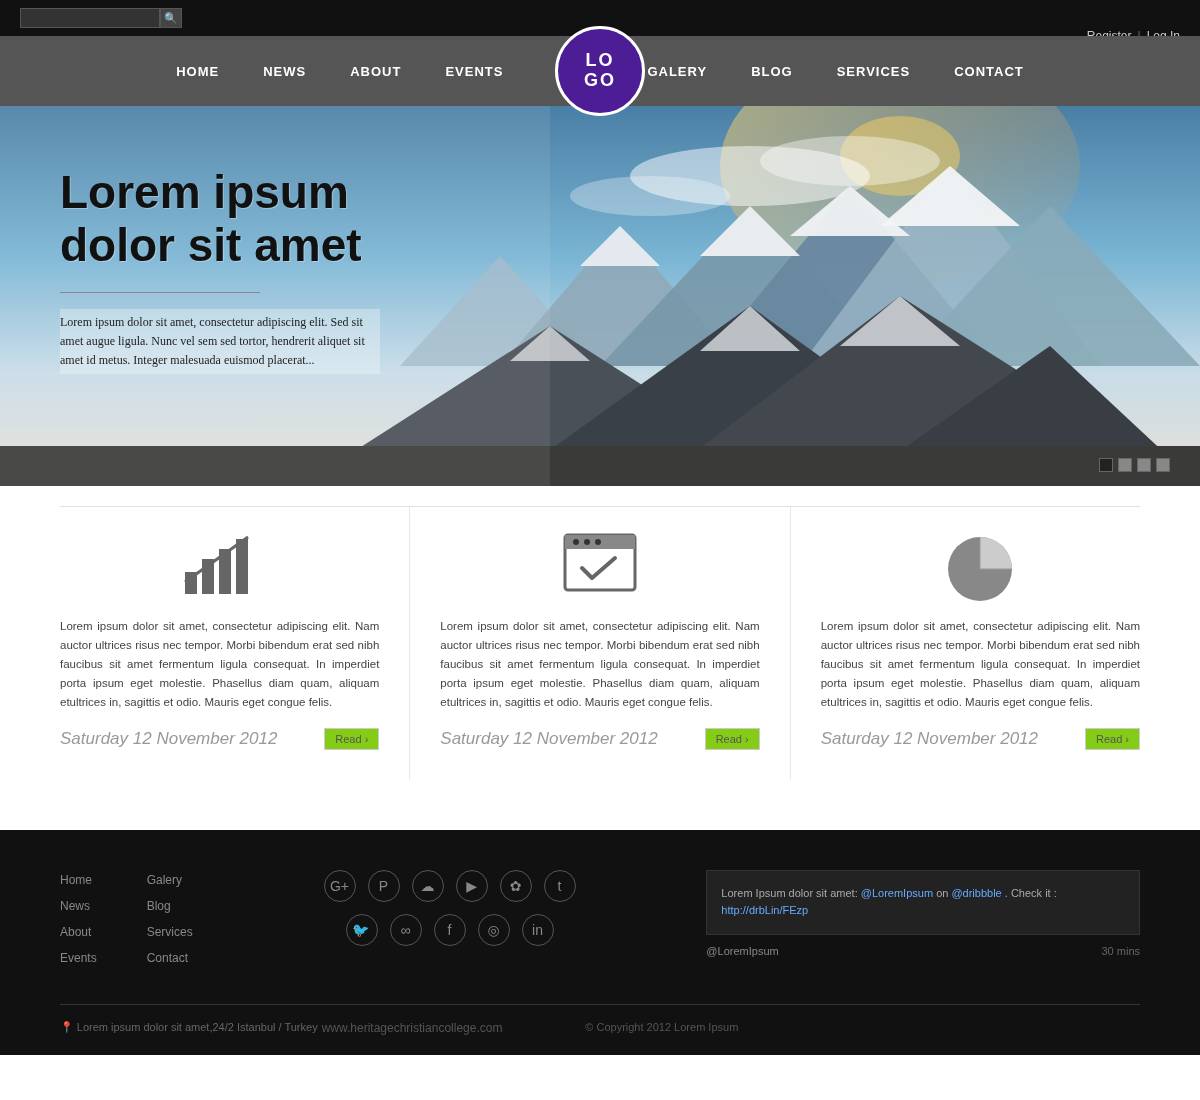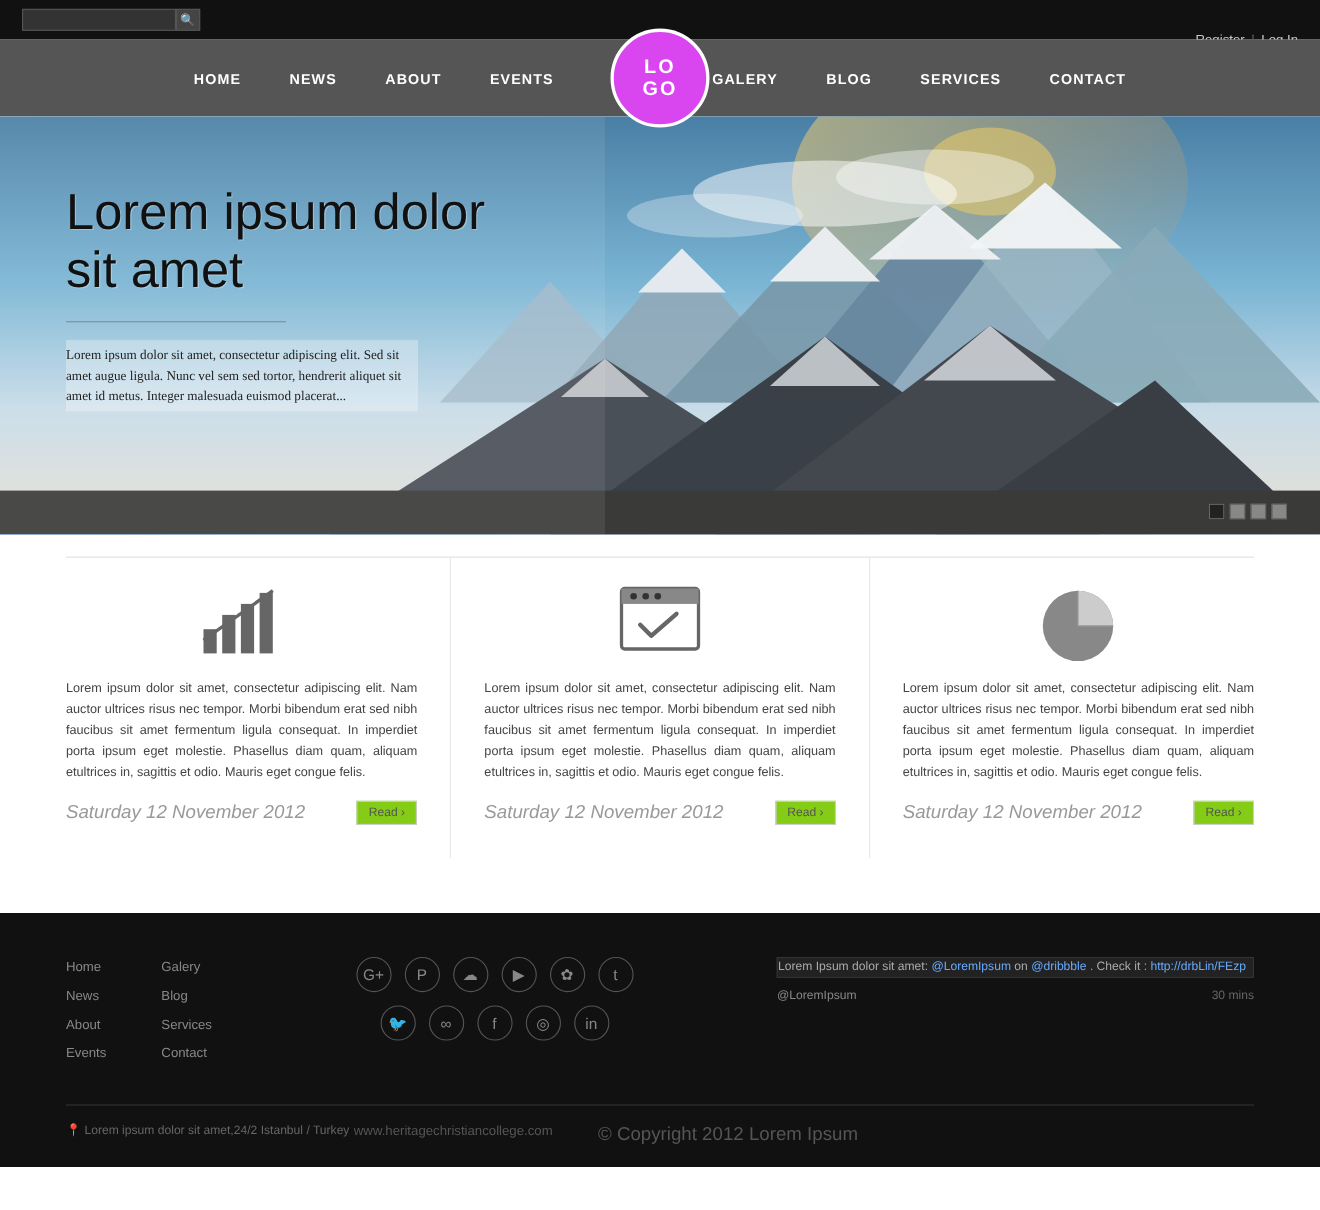--- a/index.html
+++ b/index.html
@@ -74,21 +74,21 @@
       font-size: 13px;
       font-weight: bold;
       letter-spacing: 1px;
       padding: 0 22px;
       display: block;
       text-transform: uppercase;
     }
     .logo-circle {
       width: 90px;
       height: 90px;
-      background: #d946ef;
+      background: #4c1d95;
       border-radius: 50%;
       border: 3px solid #fff;
       display: flex;
       flex-direction: column;
       justify-content: center;
       position: absolute;
       top: 50%;
       left: 50%;
       transform: translate(-50%, -50%);
       z-index: 10;
@@ -119,21 +119,21 @@
       height: 100%;
     }
     .hero-content {
       position: relative;
       z-index: 5;
       padding: 60px 60px 0 60px;
       max-width: 520px;
     }
     .hero-title {
       font-size: 46px;
-      font-weight: 400;
+      font-weight: 700;
       color: #111;
       line-height: 1.15;
       margin-bottom: 20px;
       text-shadow: 1px 1px 0 rgba(255,255,255,0.3);
     }
     .hero-divider {
       width: 200px;
       border: none;
       border-top: 1px solid #888;
       margin: 16px 0;
@@ -267,21 +267,21 @@
       cursor: pointer;
       text-decoration: none;
     }
     .footer-twitter {
       flex: 1;
       min-width: 240px;
     }
     .twitter-box {
       background: #222;
       border: 1px solid #333;
-      padding: 0;
+      padding: 14px;
       font-size: 11px;
       color: #aaa;
       line-height: 1.6;
       margin-bottom: 10px;
     }
     .twitter-box .highlight { color: #6af; }
     .twitter-user-row {
       display: flex;
       justify-content: space-between;
       align-items: center;
@@ -298,21 +298,21 @@
     }
     .footer-address {
       font-size: 11px;
       color: #666;
       display: flex;
       flex-direction: row;
       gap: 4px;
     }
     .footer-url { color: #555; font-size: 12px; }
     .footer-copyright {
-      font-size: 17px;
+      font-size: 11px;
       color: #555;
       text-align: center;
       flex: 1;
     }
 
     
     svg { fill: #555; }
   </style>
 </head>
 <body>

